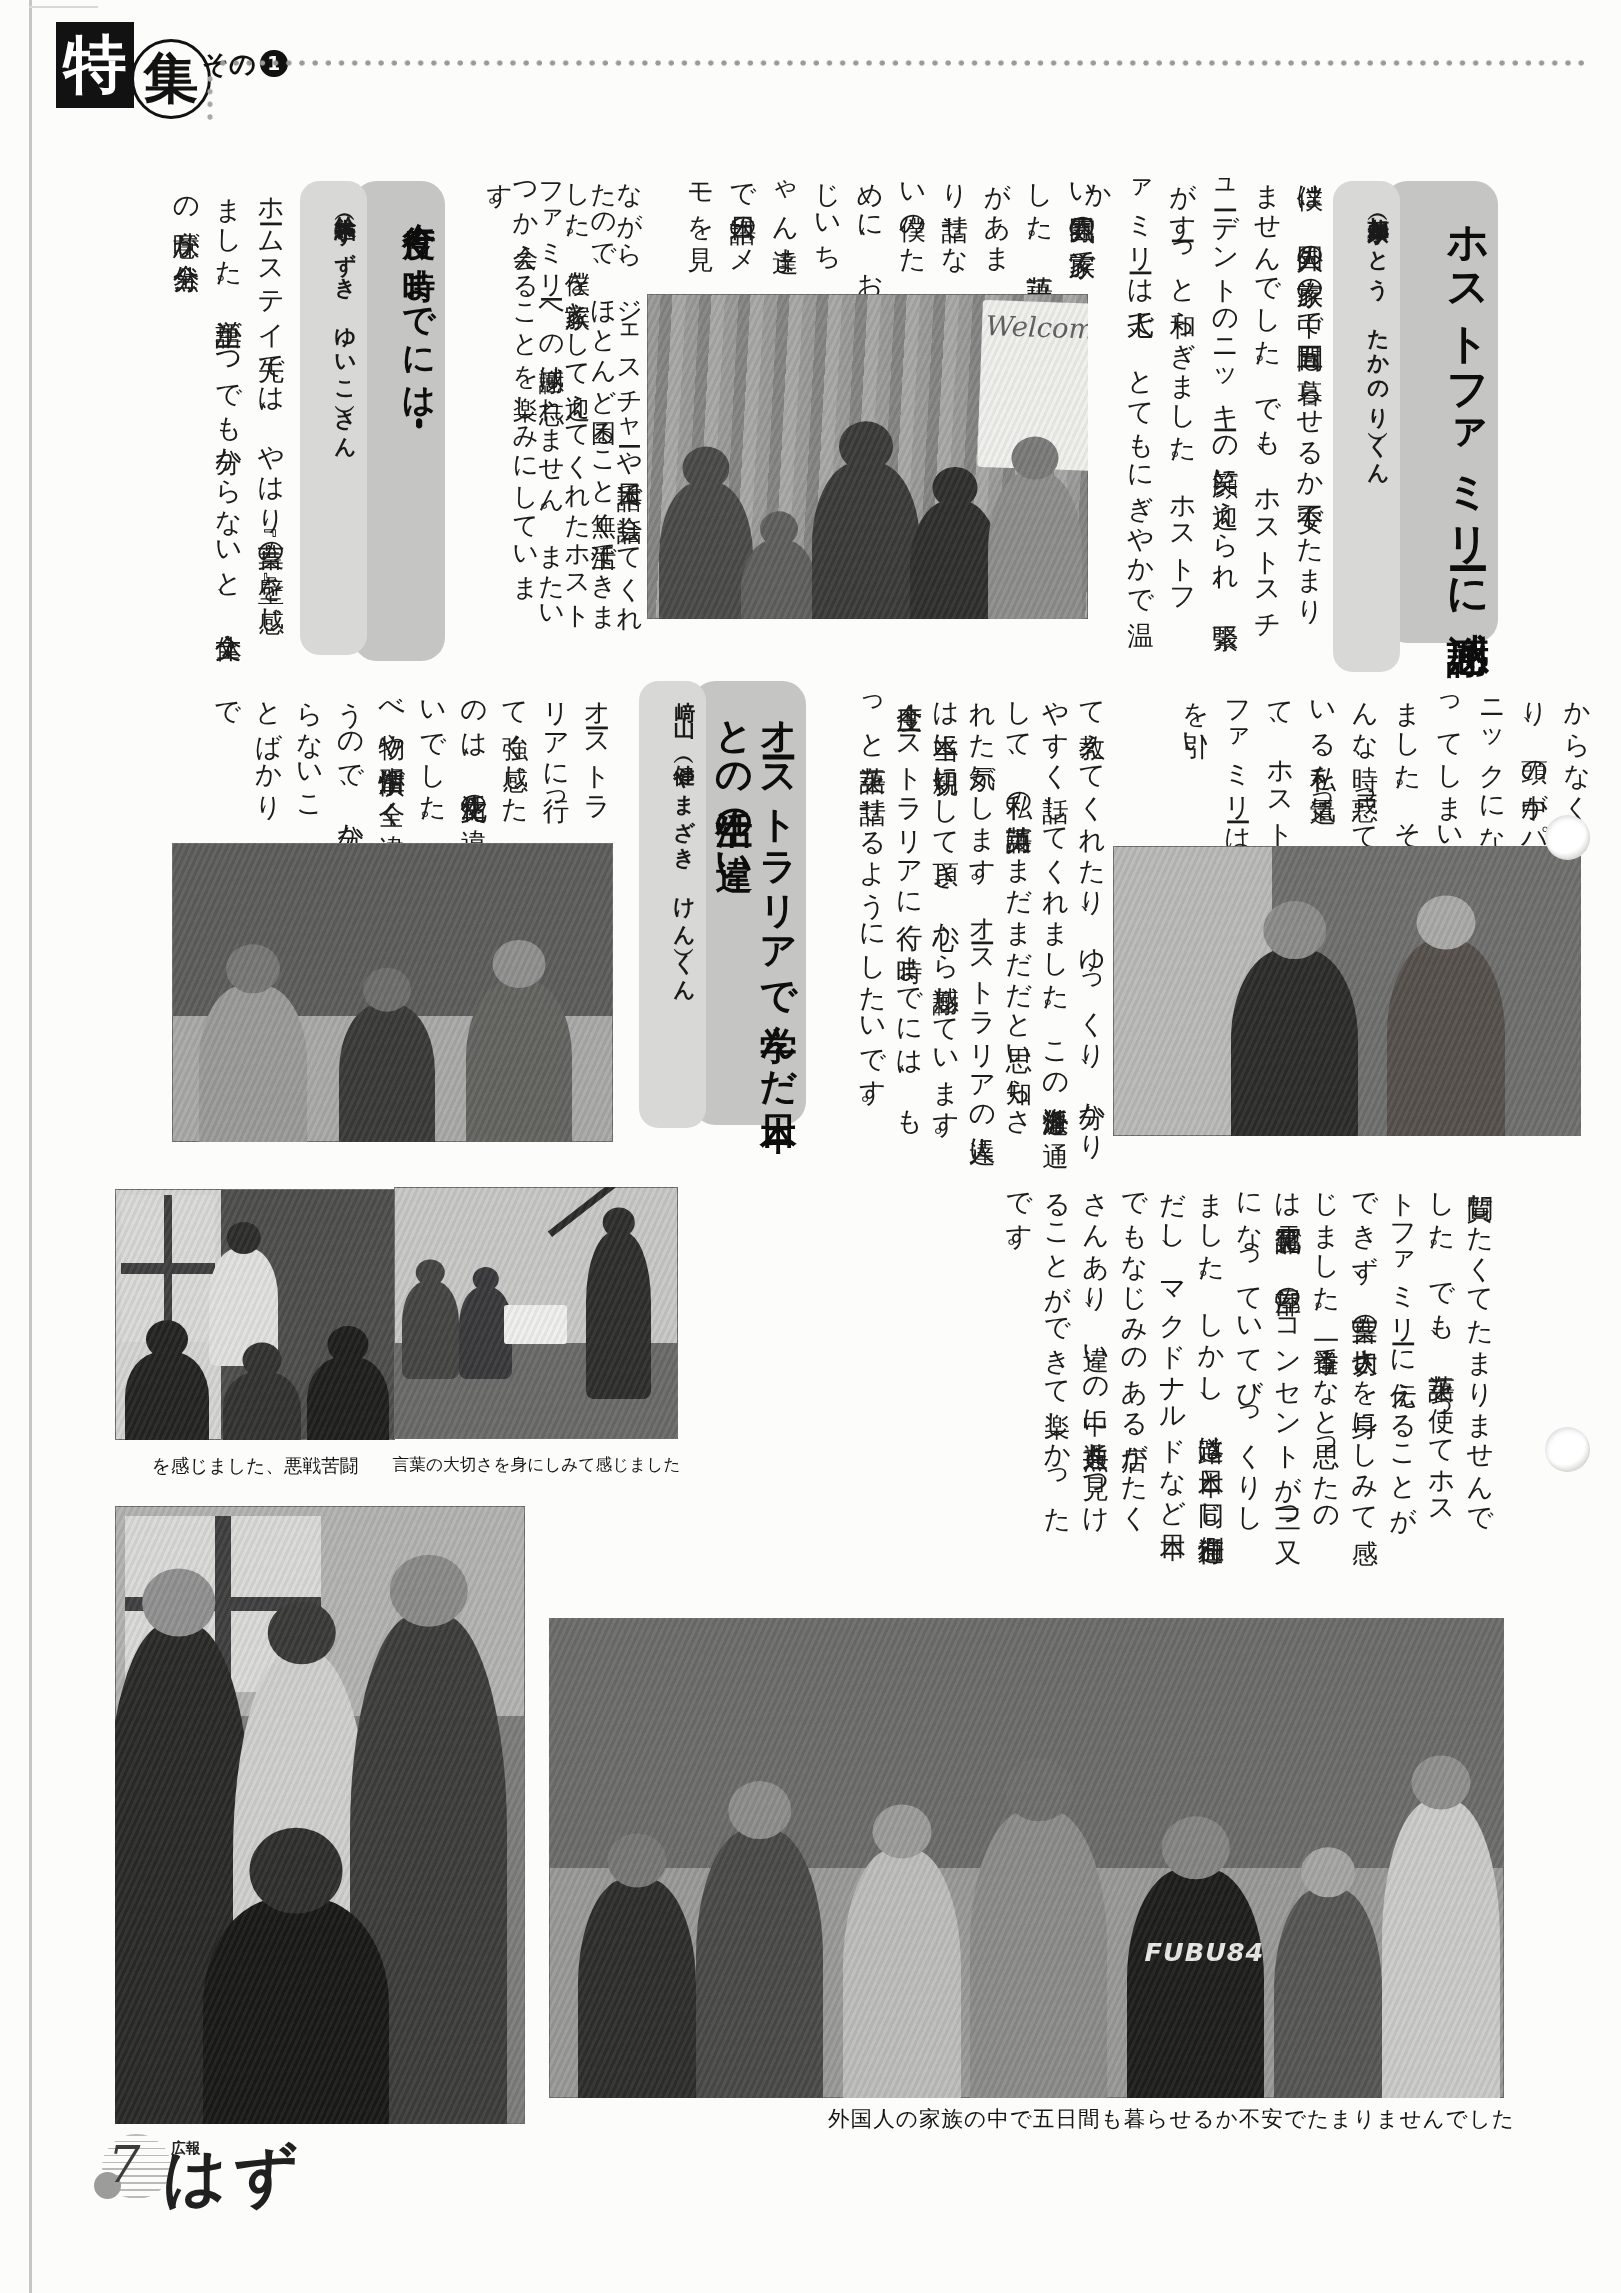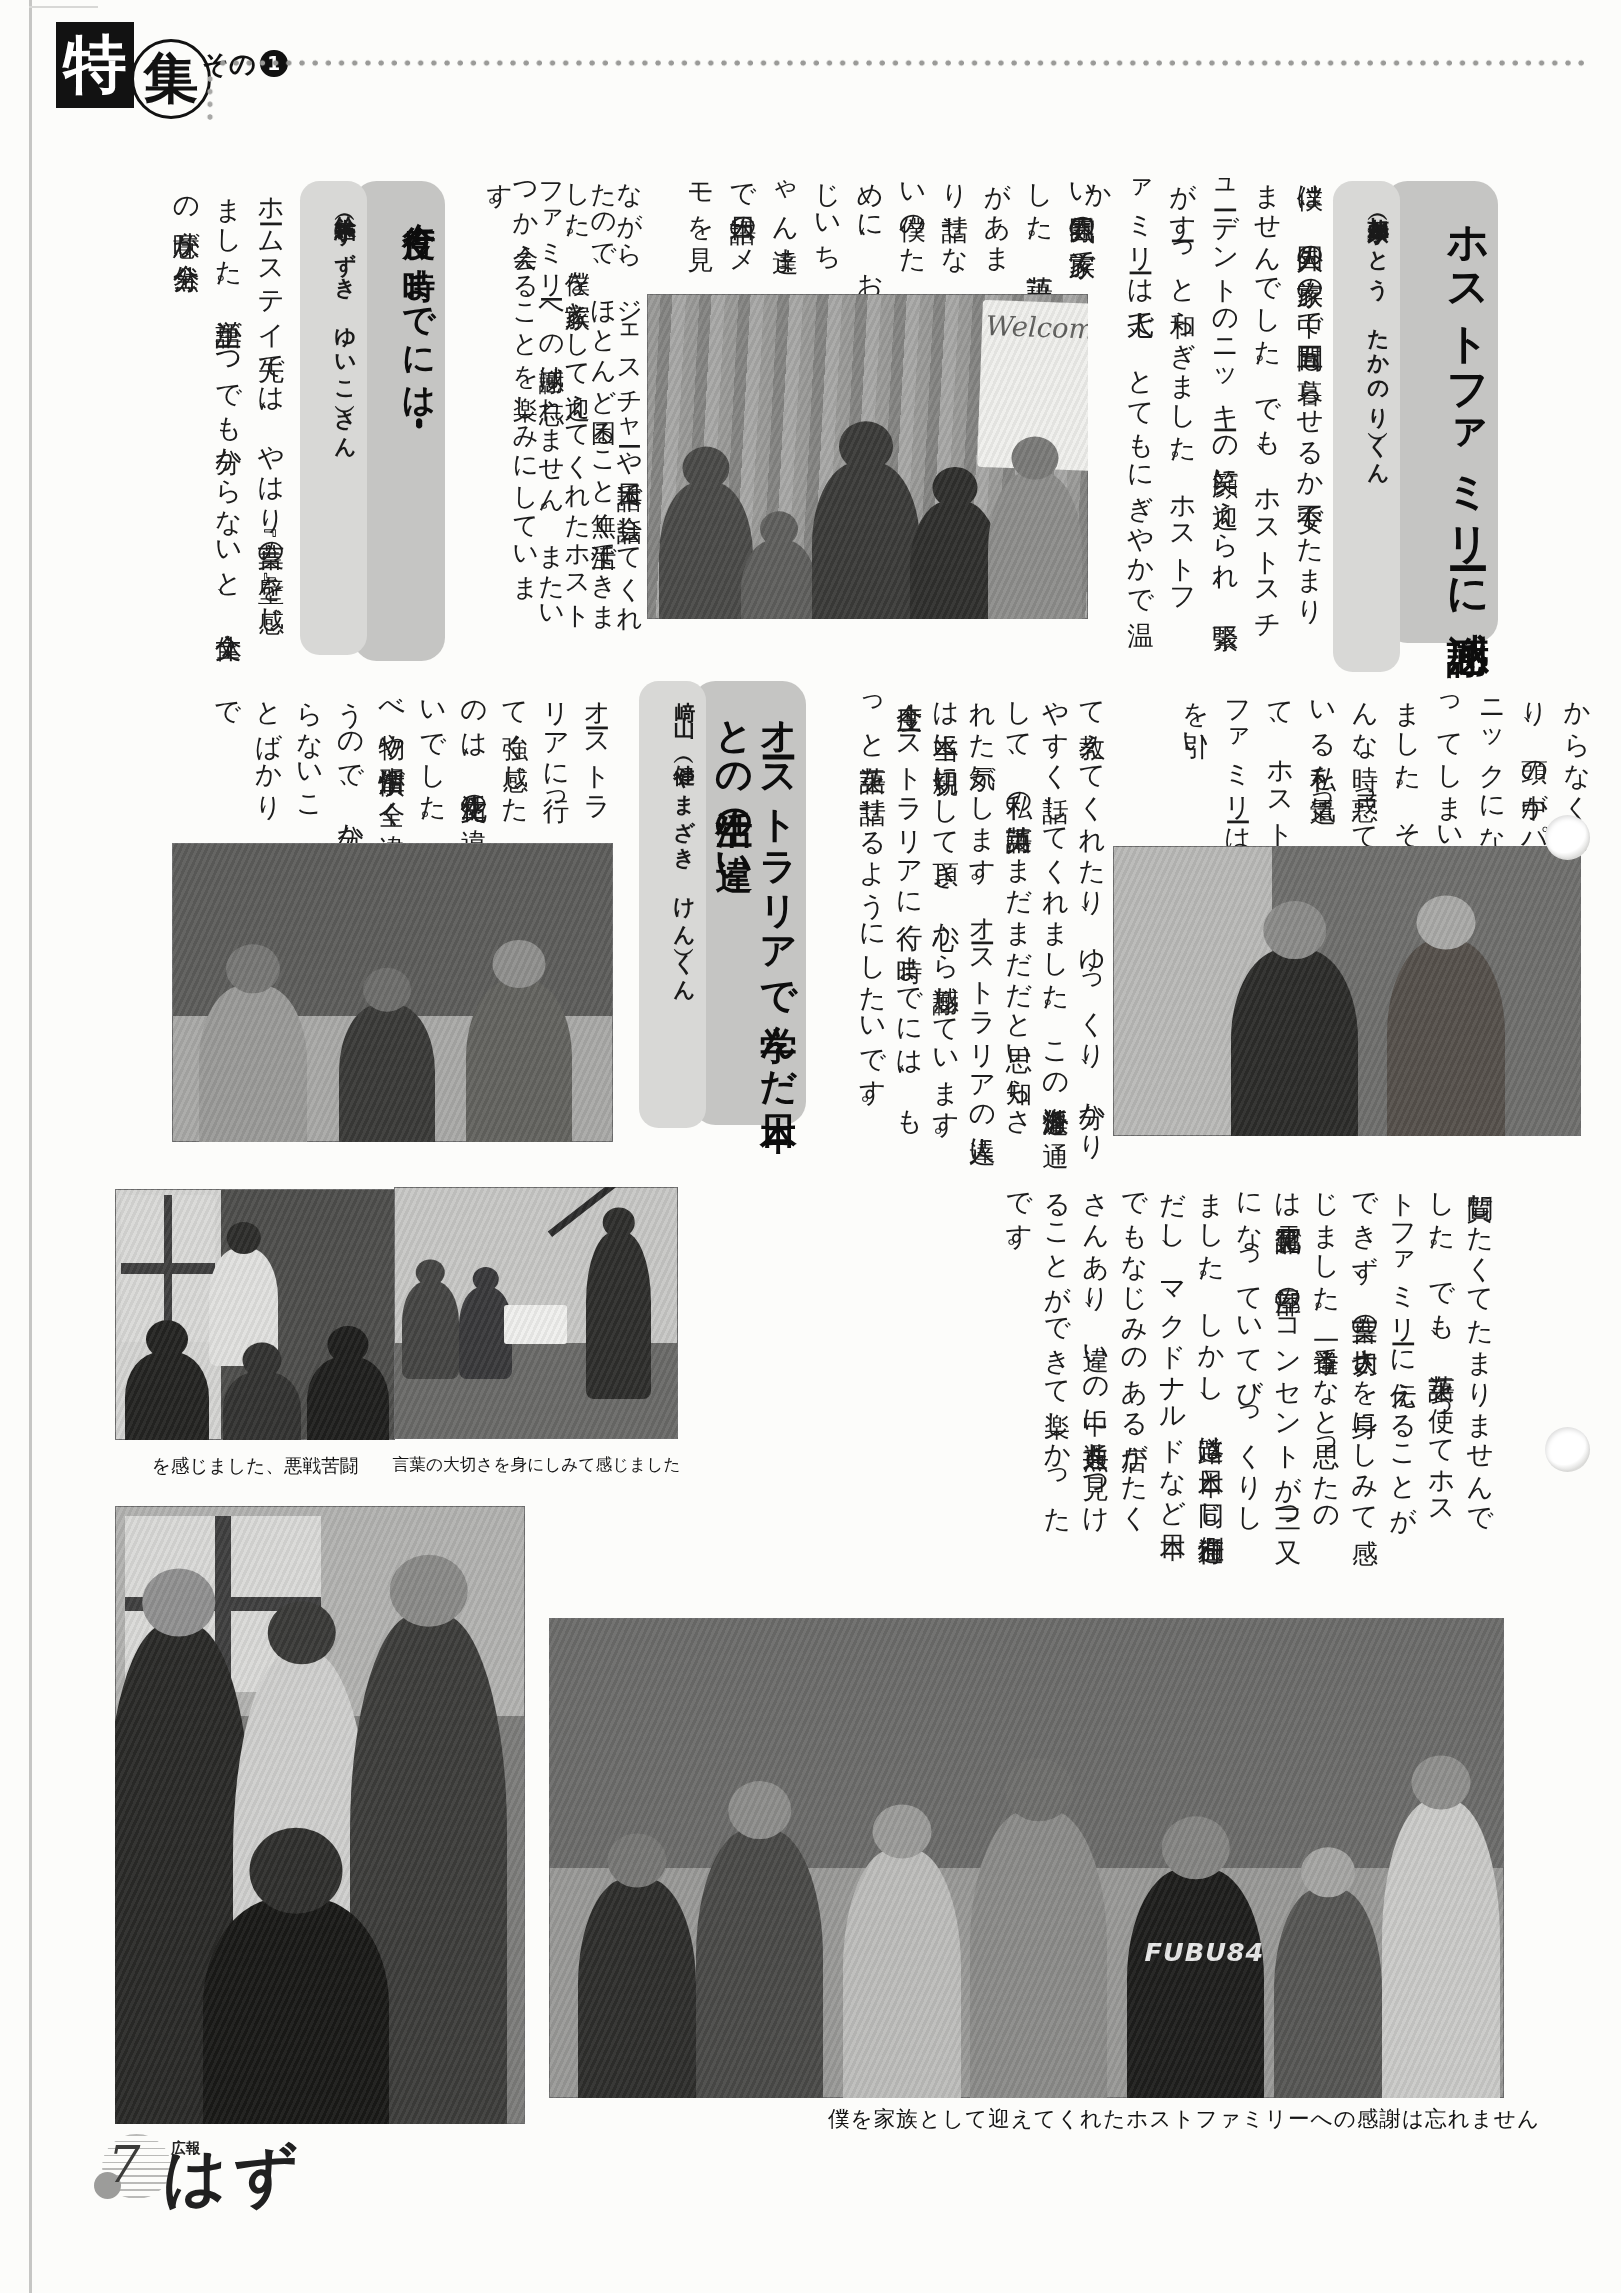--- a/index.html
+++ b/index.html
@@ -174,21 +174,21 @@
     <div class="person" style="--c:#2e2e2c;--hc:#777775;left:29px;bottom:-35px;width:118px;height:255px;"></div>
     <div class="person" style="--c:#4a4a48;--hc:#8d8d8b;left:147px;bottom:-35px;width:127px;height:304px;"></div>
     <div class="person" style="--c:#bdbdbb;--hc:#9b9b99;left:294px;bottom:-35px;width:118px;height:284px;"></div>
     <div class="person" style="--c:#8b8b89;--hc:#6f6f6d;left:421px;bottom:-35px;width:137px;height:323px;"></div>
     <div class="person" style="--c:#1e1e1c;--hc:#858583;left:578px;bottom:-35px;width:137px;height:265px;">
       <span class="shirt-text" style="left:17.6px;top:69px;">FUBU84</span>
     </div>
     <div class="person" style="--c:#565654;--hc:#a5a5a3;left:725px;bottom:-35px;width:108px;height:245px;"></div>
     <div class="person" style="--c:#cacac8;--hc:#8f8f8d;left:833px;bottom:-35px;width:118px;height:333px;"></div>
   </div>
-  <div class="caption" style="left:828px;top:2104px;font-size:21.6px;letter-spacing:1px;">僕を家族として迎えてくれたホストファミリーへの感謝は忘れません</div>
+  <div class="caption" style="left:828px;top:2104px;font-size:21.6px;letter-spacing:1px;">外国人の家族の中で五日間も暮らせるか不安でたまりませんでした</div>
 
   <div class="hole" style="left:1545px;top:815px;"></div>
   <div class="hole" style="left:1545px;top:1427px;"></div>
 
   <div class="swirl"></div>
   <div class="swirl-dot"></div>
   <div class="pageno">7</div>
   <div class="pub-small">広報</div>
   <div class="pub-title">はず</div>
 

